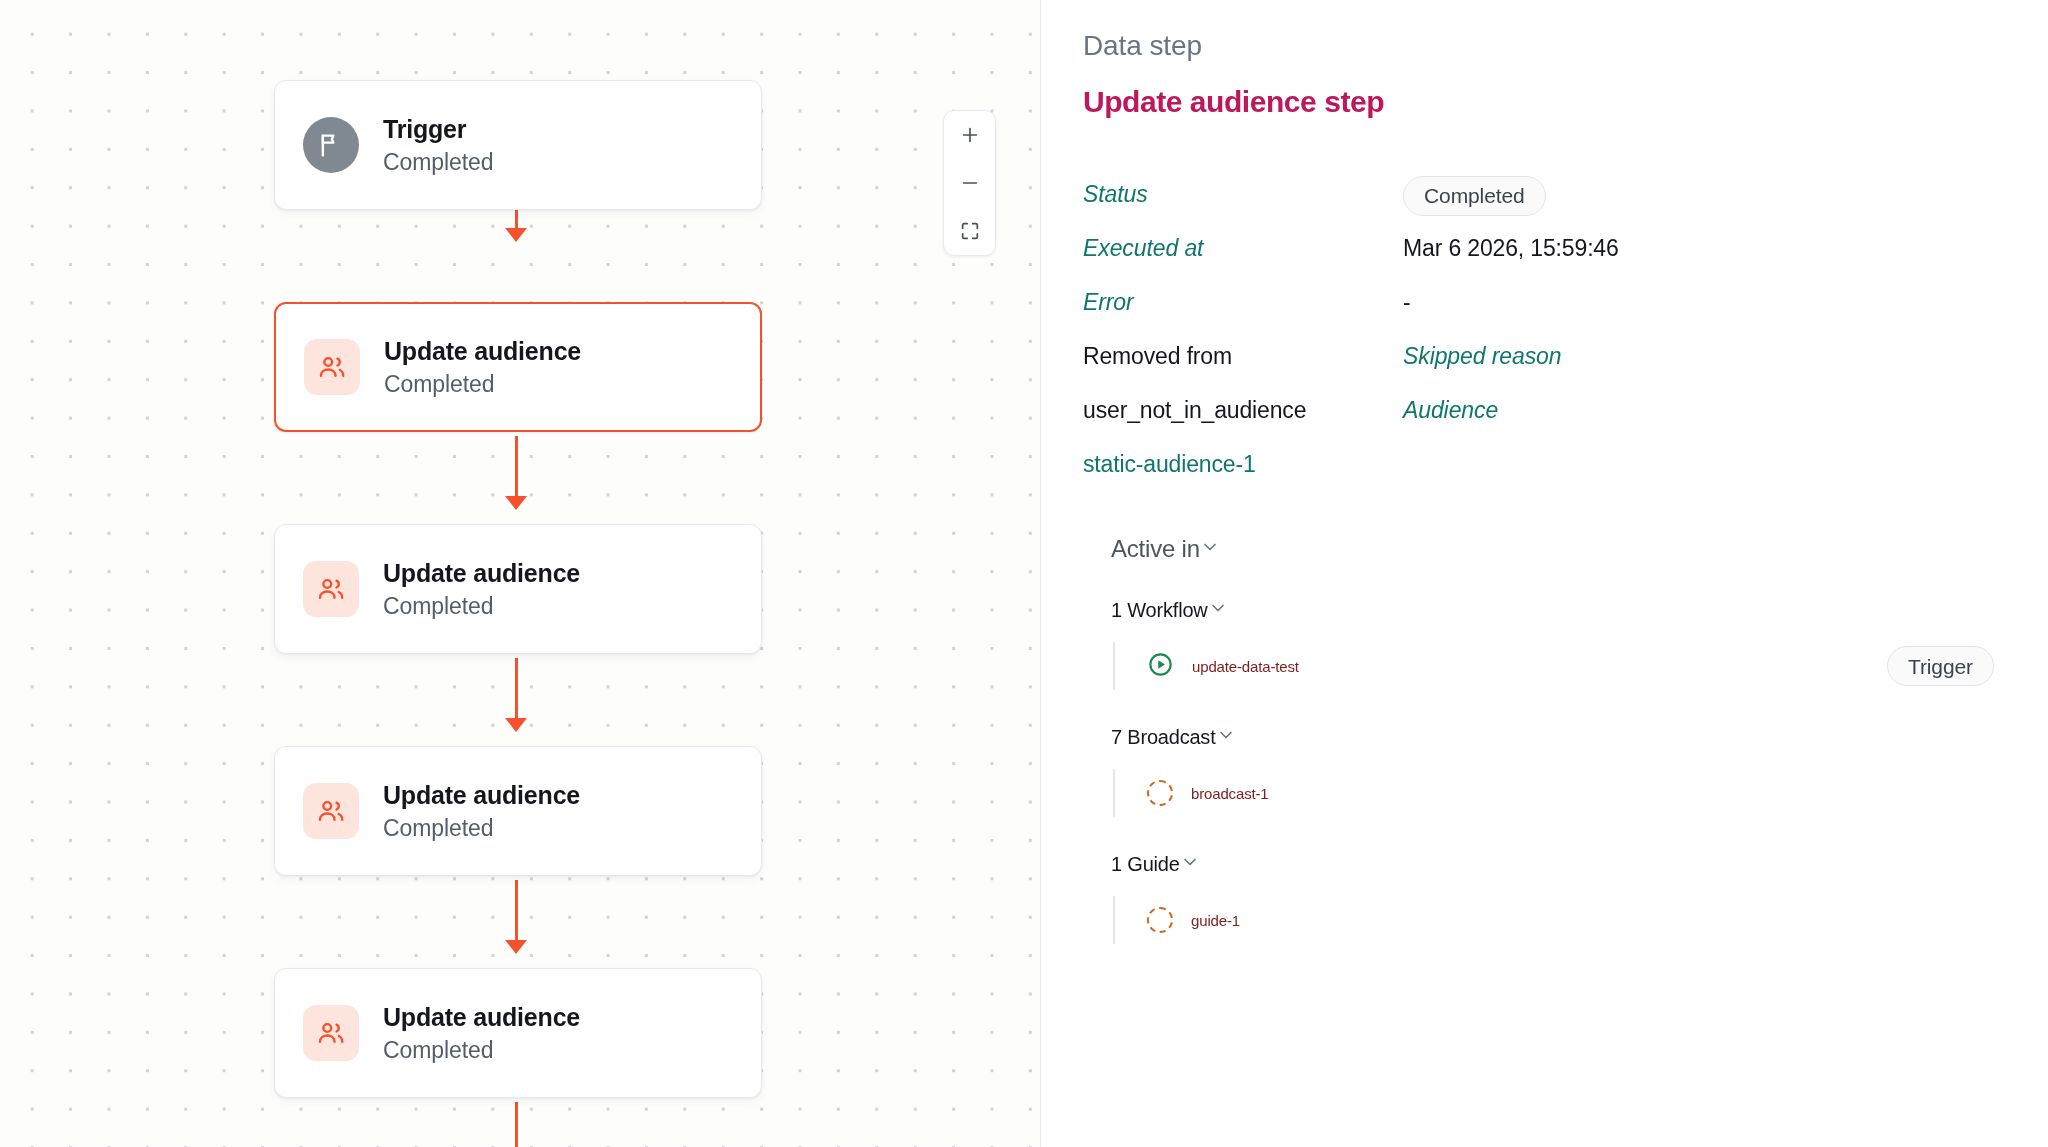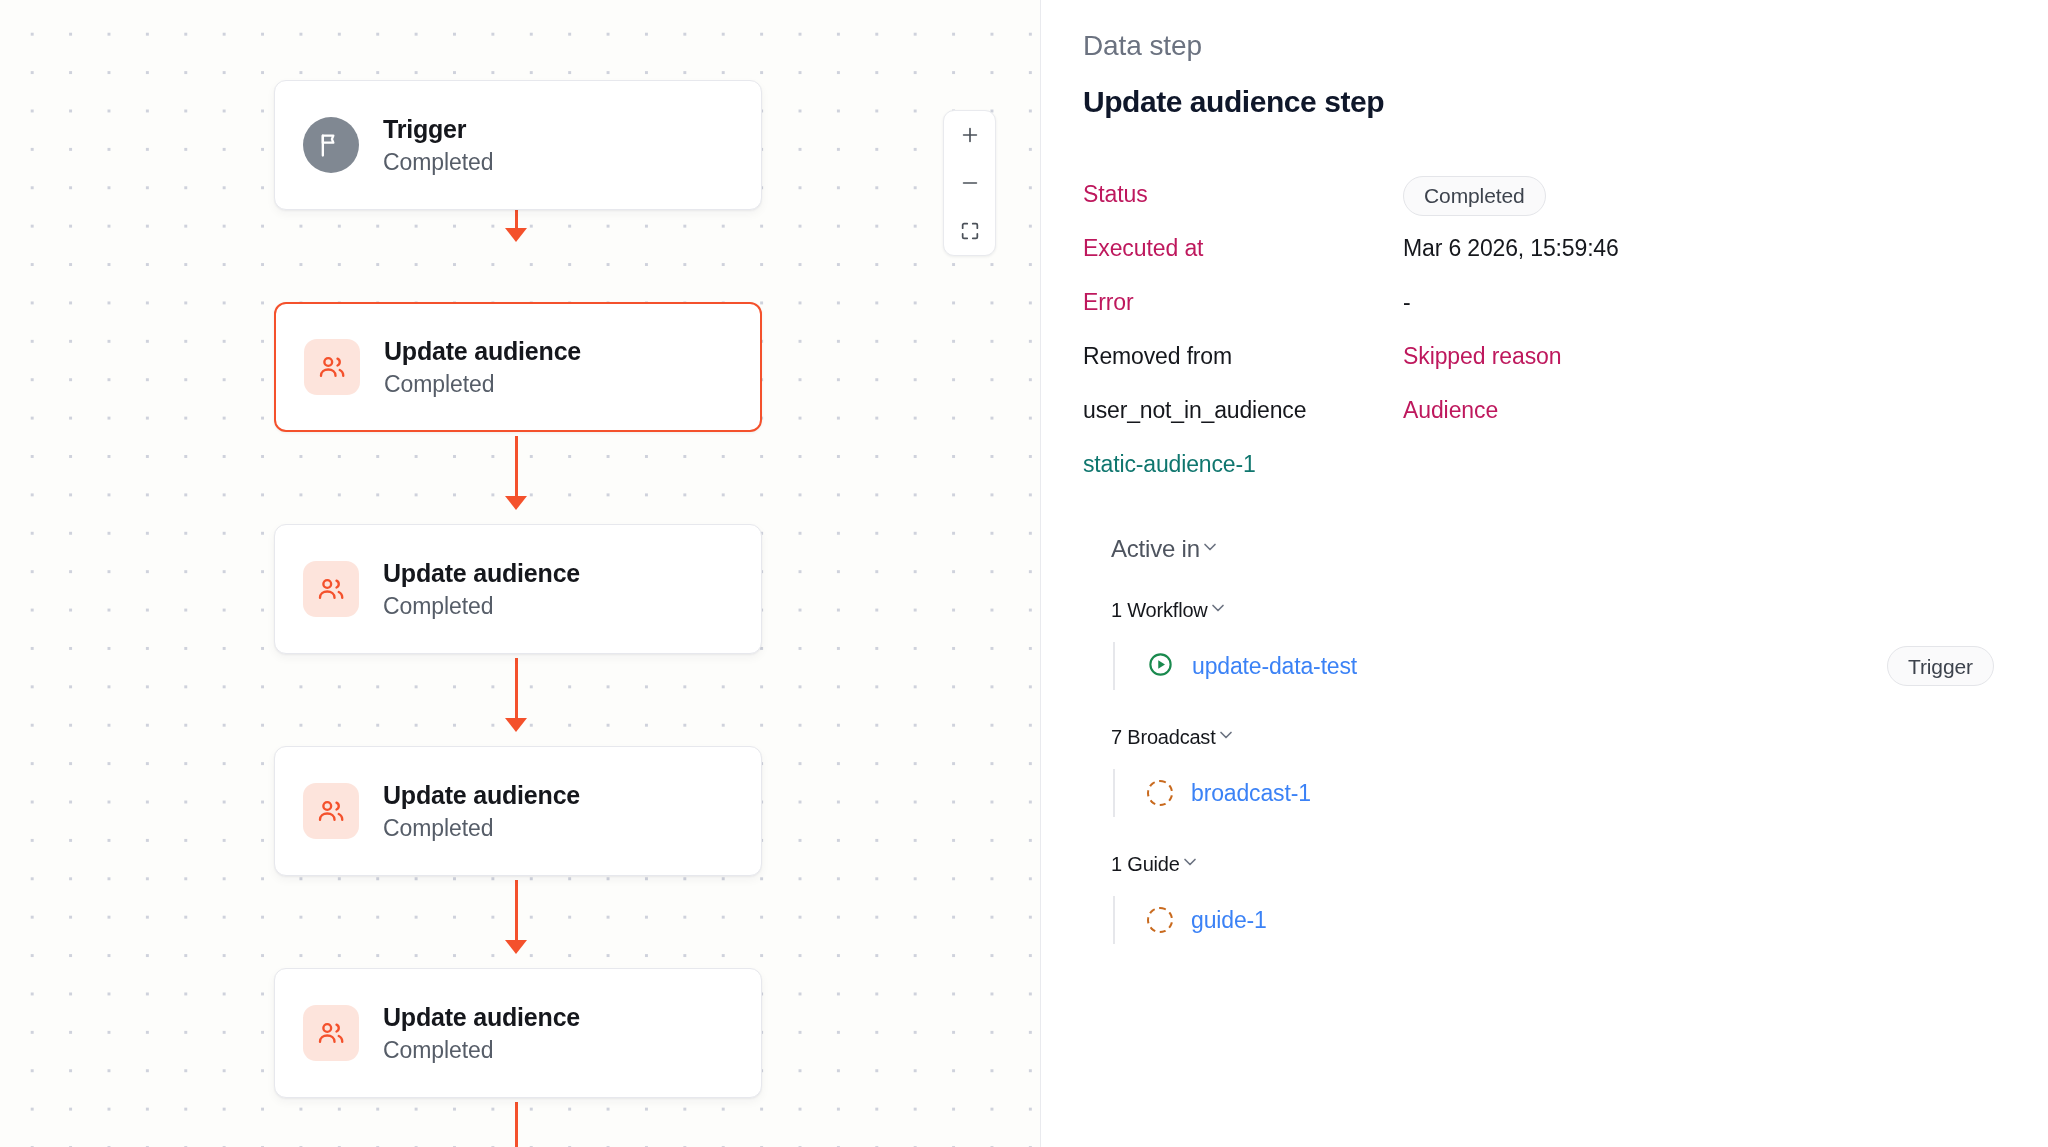--- a/index.html
+++ b/index.html
@@ -136,36 +136,37 @@
 
   .panel-eyebrow {
     font-size: 28px;
     color: #6b7280;
     letter-spacing: -0.1px;
   }
   .panel-title {
     margin-top: 23px;
     font-size: 30px;
     font-weight: 700;
-    color: #0f172a;
+    color: #be185d;
     letter-spacing: -0.45px;
   }
 
   .meta-table {
     margin-top: 48px;
     display: grid;
     grid-template-columns: 320px 1fr;
     row-gap: 0;
     align-items: start;
   }
   .meta-label {
     font-size: 23px;
-    color: #be185d;
+    color: #0f766e;
     line-height: 54px;
     letter-spacing: -0.1px;
+    font-style: italic;
   }
   .meta-value {
     font-size: 23px;
     color: #15171c;
     line-height: 54px;
     letter-spacing: -0.15px;
   }
   .meta-value.link { color: #0f766e; cursor: pointer; }
   .meta-value.badge-cell { line-height: 54px; }
 
@@ -212,22 +213,22 @@
     margin-left: 2px;
     padding-left: 32px;
     min-height: 48px;
     display: flex;
     align-items: center;
     gap: 18px;
     border-left: 2px solid #e6e7eb;
     cursor: pointer;
   }
   .child-label {
-    font-size: 23px;
-    color: #3b82f6;
+    font-size: 15px;
+    color: #7f1d1d;
     letter-spacing: -0.15px;
   }
   .child-badge {
     position: absolute;
     right: 10px;
     top: 50%;
     transform: translateY(-50%);
   }
 
   .dashed-circle {

